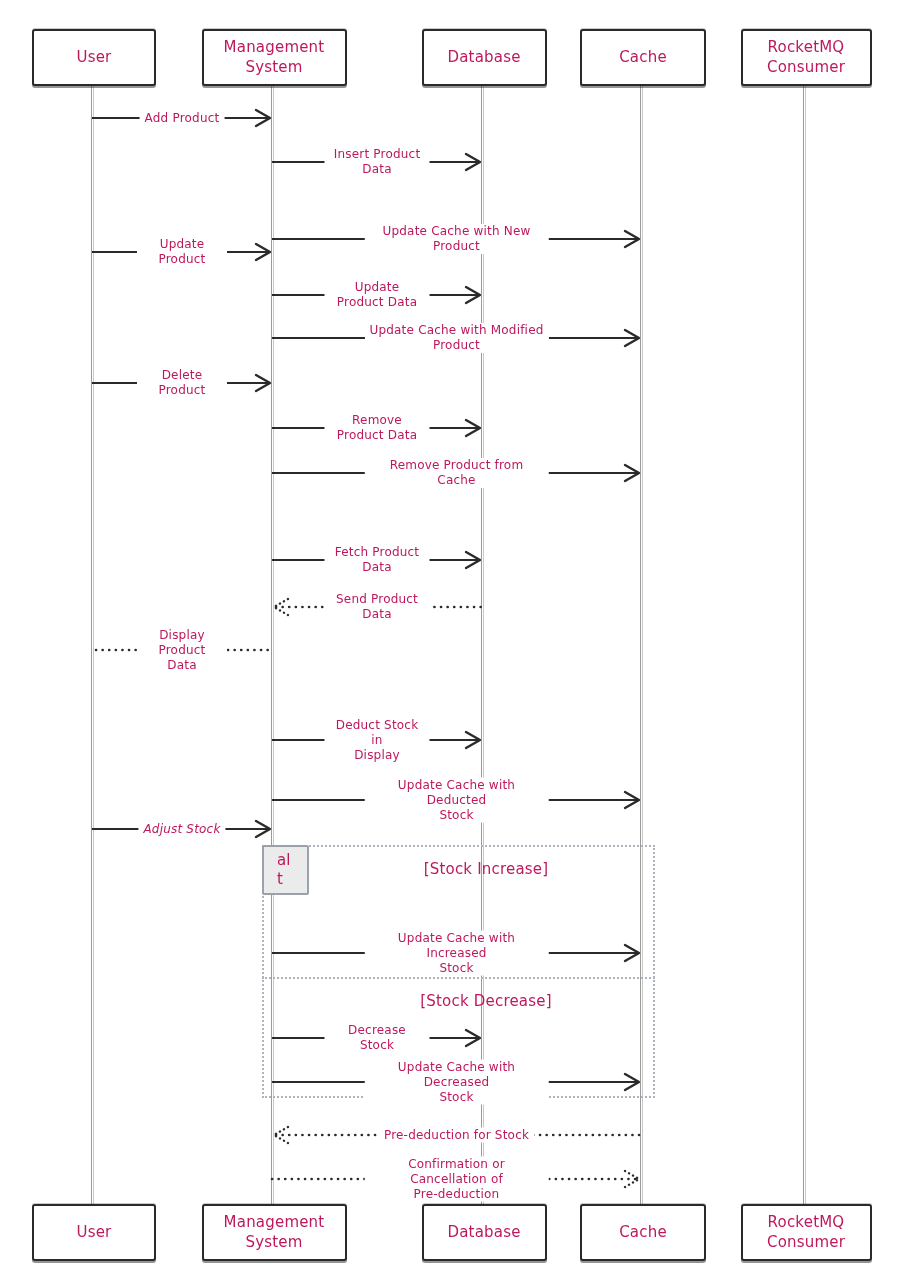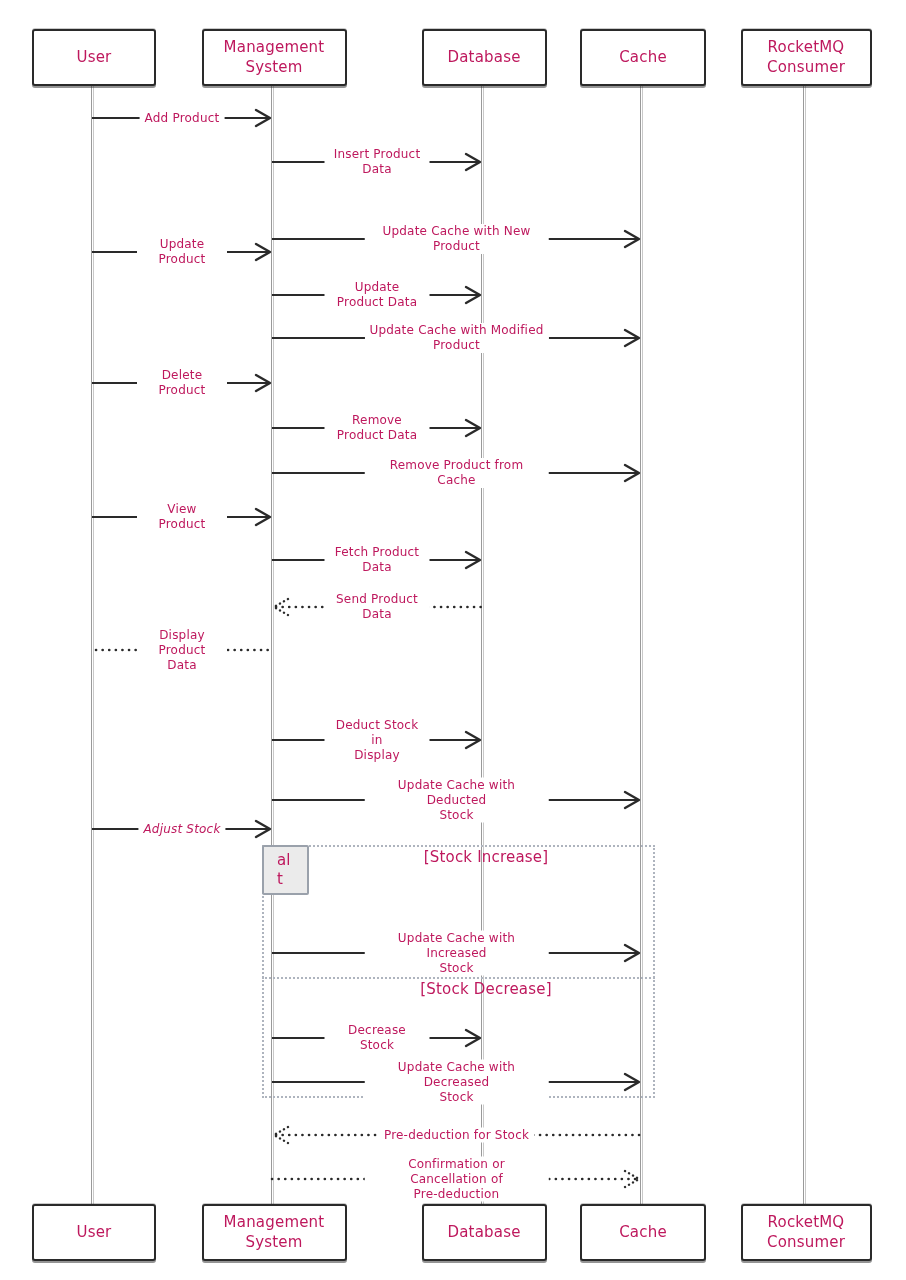--- a/index.html
+++ b/index.html
@@ -67,20 +67,21 @@
     word-break: break-all;
     z-index: 4;
   }
   .alt-cond {
     position: absolute;
     font-size: 15px;
     text-align: center;
     padding-left: 55px;
     letter-spacing: 0.2px;
     z-index: 3;
+    margin-top: 12px;
   }
   .alt-divider {
     position: absolute;
     border-top: 2px dotted #aeb4be;
     z-index: 2;
   }
 </style>
 </head>
 <body>
 
@@ -166,27 +167,20 @@
       </svg>
       <div class="lbl">Remove Product from Cache</div>
     </div>
     <div class="msg" style="left: 272px; top: 414px; width: 210px;">
       <svg width="210" height="28">
         <line x1="0" y1="14" x2="206" y2="14" stroke="#2a2a2a" stroke-width="2.1"></line>
         <path d="M194 6 L208 14 L194 22" fill="none" stroke="#2a2a2a" stroke-width="2.4" stroke-linecap="round" stroke-linejoin="round"></path>
       </svg>
       <div class="lbl">Remove Product Data</div>
     </div>
-    <div class="msg" style="left: 92px; top: 503px; width: 180px;">
-      <svg width="180" height="28">
-        <line x1="0" y1="14" x2="176" y2="14" stroke="#2a2a2a" stroke-width="2.1"></line>
-        <path d="M164 6 L178 14 L164 22" fill="none" stroke="#2a2a2a" stroke-width="2.4" stroke-linecap="round" stroke-linejoin="round"></path>
-      </svg>
-      <div class="lbl">View Product</div>
-    </div>
     <div class="msg" style="left: 272px; top: 546px; width: 210px;">
       <svg width="210" height="28">
         <line x1="0" y1="14" x2="206" y2="14" stroke="#2a2a2a" stroke-width="2.1"></line>
         <path d="M194 6 L208 14 L194 22" fill="none" stroke="#2a2a2a" stroke-width="2.4" stroke-linecap="round" stroke-linejoin="round"></path>
       </svg>
       <div class="lbl">Fetch Product Data</div>
     </div>
     <div class="msg" style="left: 272px; top: 593px; width: 210px;">
       <svg width="210" height="28">
         <line x1="4" y1="14" x2="210" y2="14" stroke="#2a2a2a" stroke-width="2.6" stroke-linecap="round" stroke-dasharray="0.1 6.5"></line>

